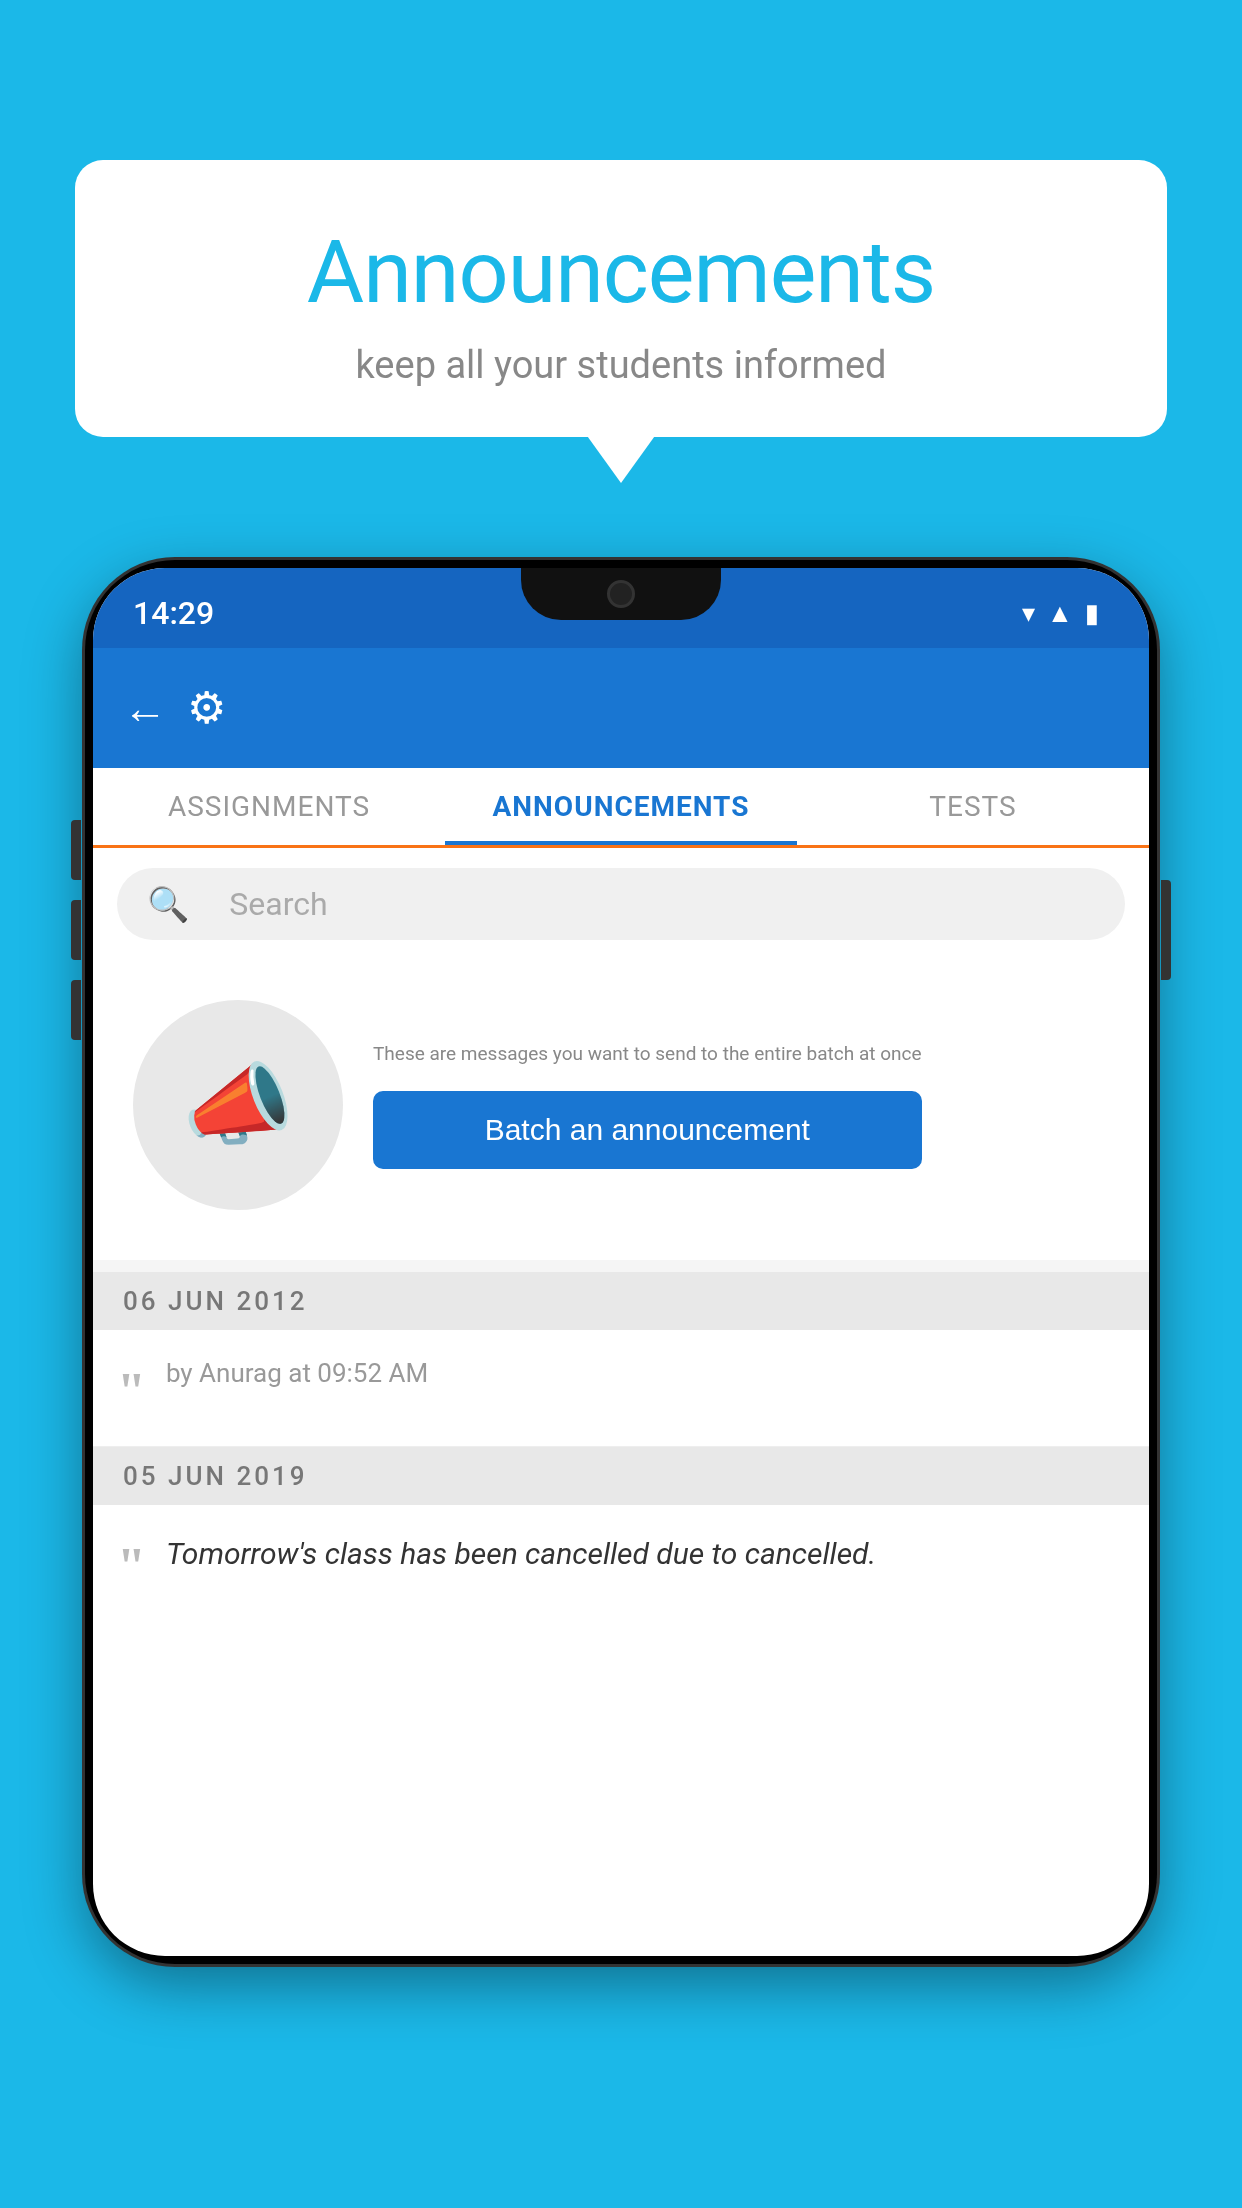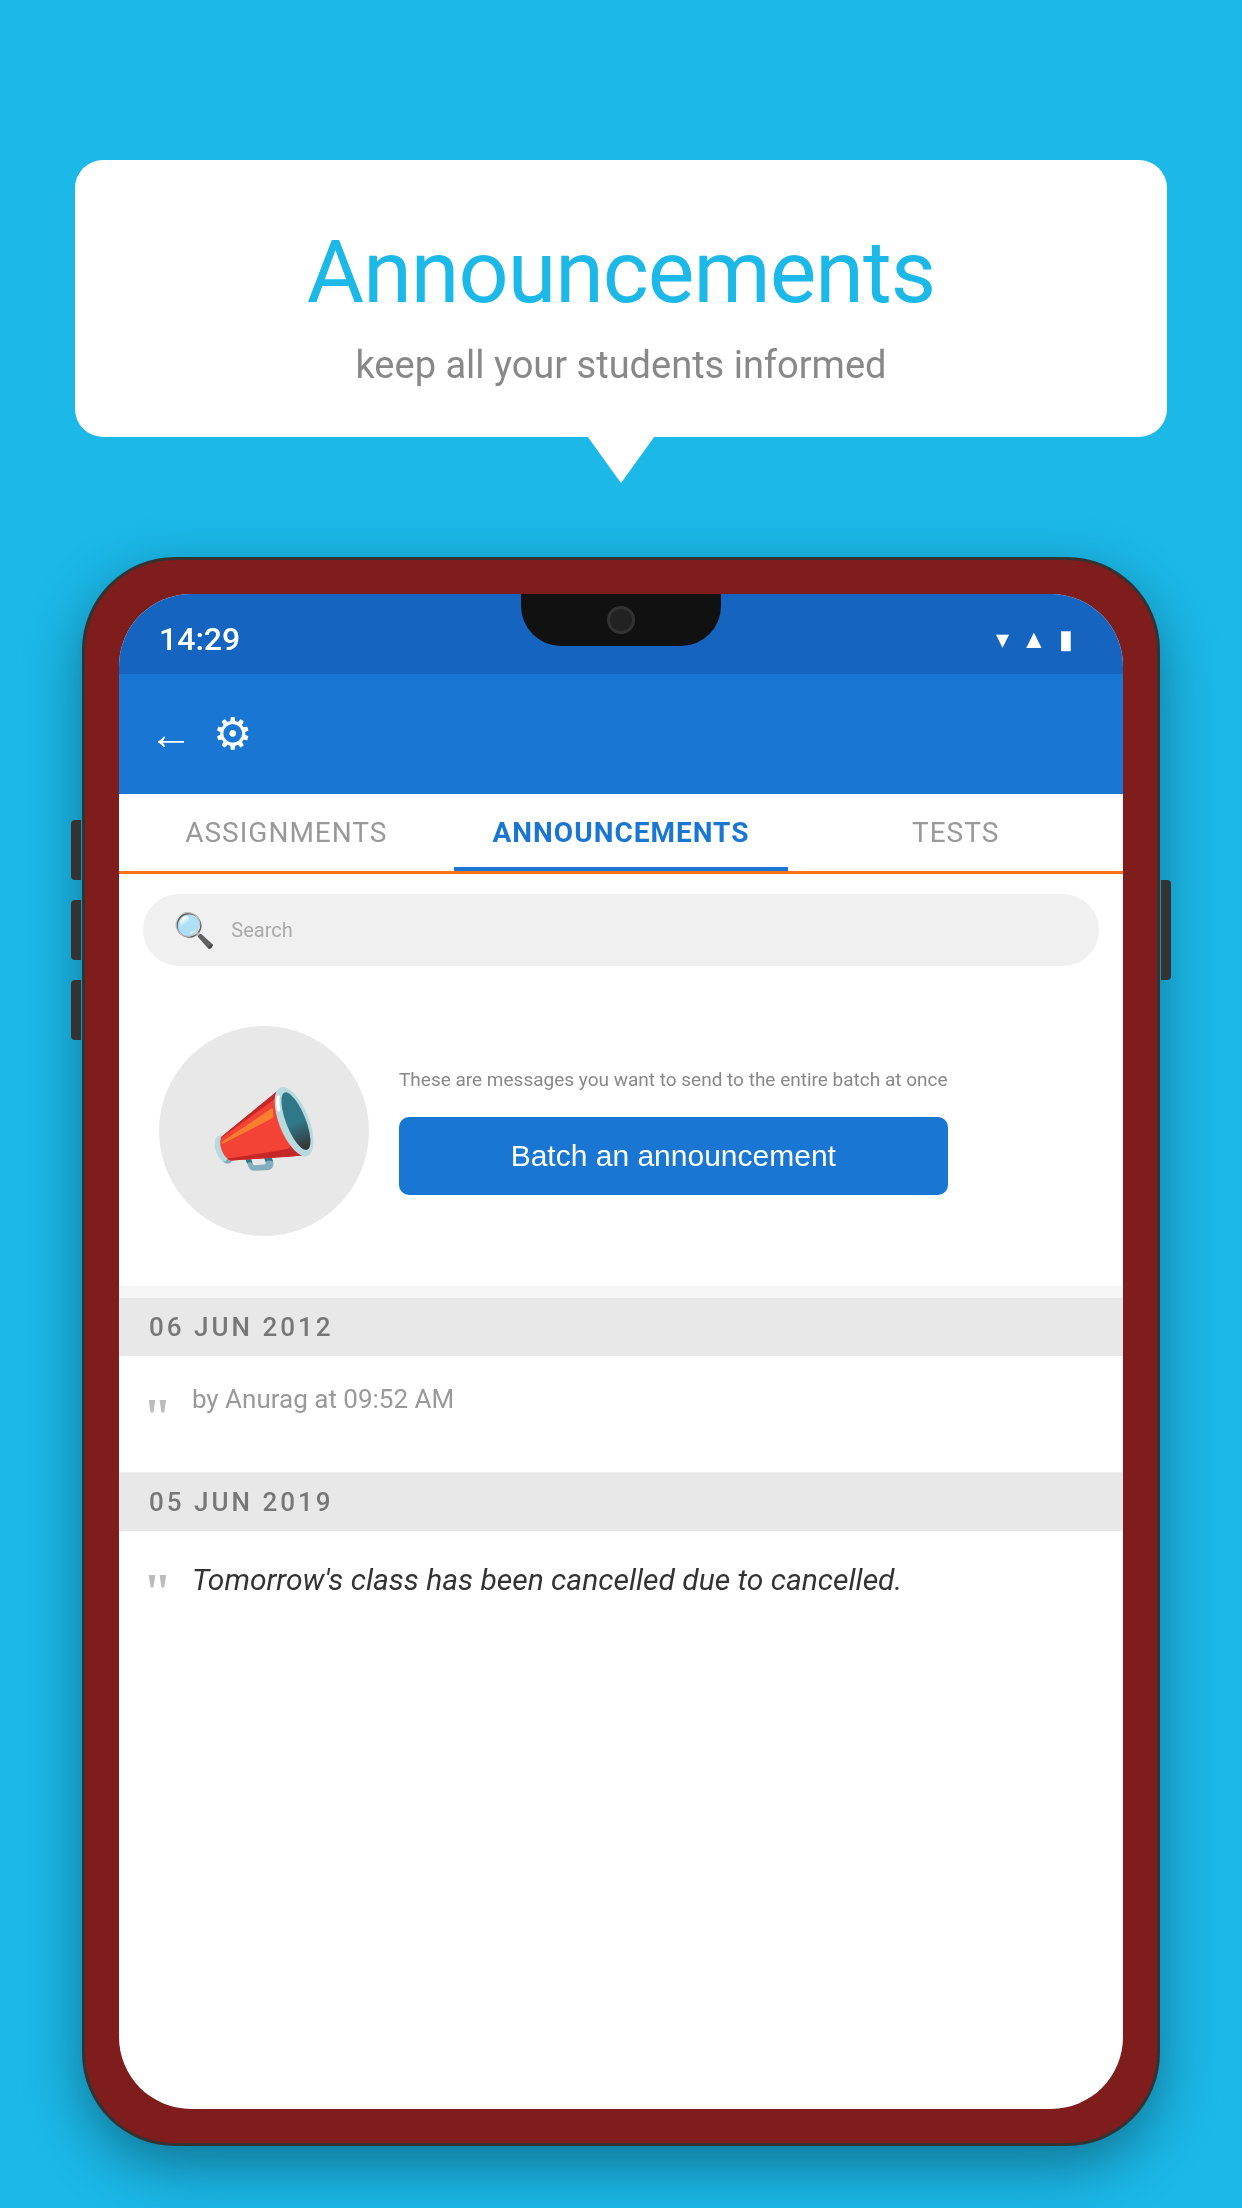--- a/index.html
+++ b/index.html
@@ -63,25 +63,25 @@
     
     .phone-container {
       position: absolute;
       top: 560px;
       left: 85px;
       right: 85px;
       bottom: 0px;
     }
 
     .phone-outer {
-      background: #7f1d1d;
+      background: #000000;
       border-radius: 90px;
-      padding: 34px;
+      padding: 8px;
       width: 100%;
-      height: 1583px;
+      height: 1404px;
       position: relative;
       box-shadow: 0 0 0 3px #333, 0 20px 60px rgba(0,0,0,0.4);
     }
 
     
     .phone-outer::before {
       content: '';
       position: absolute;
       left: -14px;
       top: 260px;
@@ -268,21 +268,22 @@
       gap: 16px;
     }
 
     .search-icon-char {
       color: #999;
       font-size: 34px;
     }
 
     .search-text {
       color: #aaa;
-      font-size: 20px;
+      font-size: 32px;
+      margin-left: 24px;
     }
 
     
     .empty-state {
       background: white;
       padding: 40px 40px 50px 40px;
       display: flex;
       align-items: center;
       gap: 30px;
       margin-bottom: 12px;

